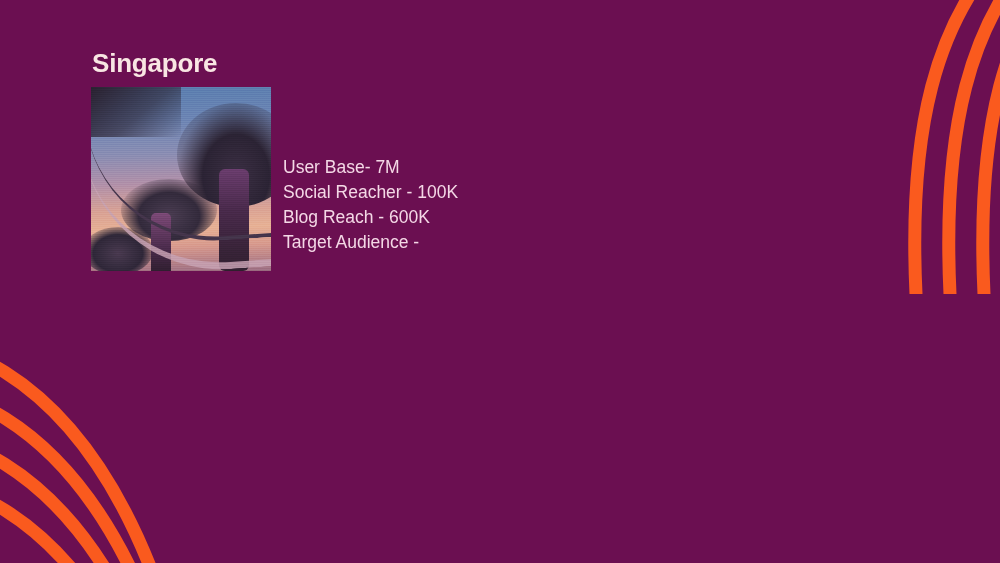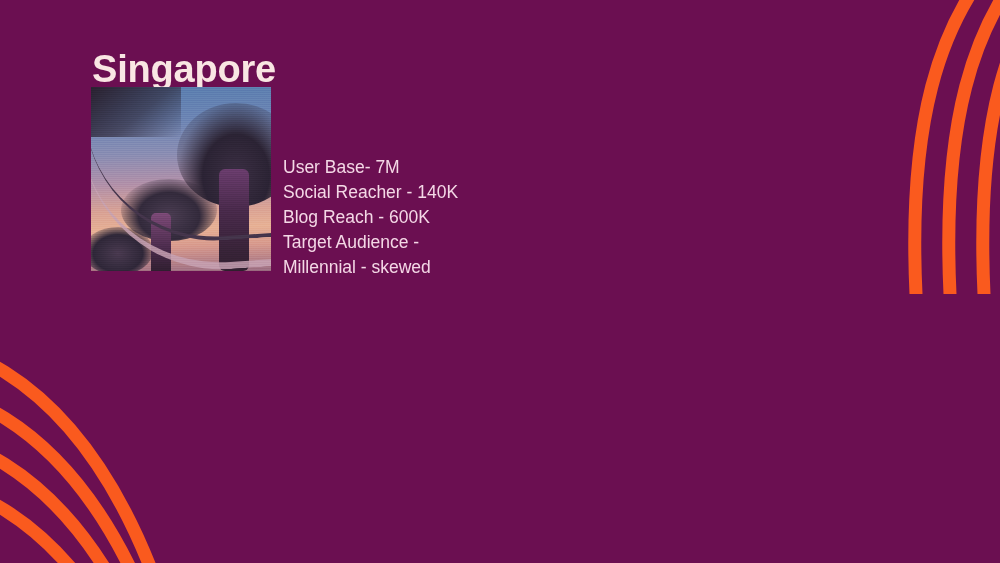--- a/index.html
+++ b/index.html
@@ -32,21 +32,21 @@
     grid-template-columns: 1fr 1fr;
     grid-template-rows: 1fr 1fr;
     z-index: 3;
   }
   .card {
     position: relative;
   }
 
   .card-title {
     position: absolute;
-    font-size: 38px;
+    font-size: 26px;
     font-weight: 700;
     letter-spacing: -0.2px;
     color: #F9E6E3;
     white-space: nowrap;
   }
 
   .photo {
     position: absolute;
     width: 180px;
     height: 184px;
@@ -161,24 +161,23 @@
           <div class="sg-tree sg-t1b"></div>
           <div class="sg-dark"></div>
           <div class="sg-walk2"></div>
           <div class="sg-walk"></div>
           <div class="grain"></div>
         </div>
       </div>
 
       <div class="stats">
         <div>User Base- 7M</div>
-        <div>Social Reacher - 140K</div>
+        <div>Social Reacher - 100K</div>
         <div>Blog Reach - 600K</div>
         <div>Target Audience -</div>
-        <div>Millennial - skewed</div>
       </div>
     </div>
 
     <div class="card c-my">
       
 
       
 
       
     </div>

